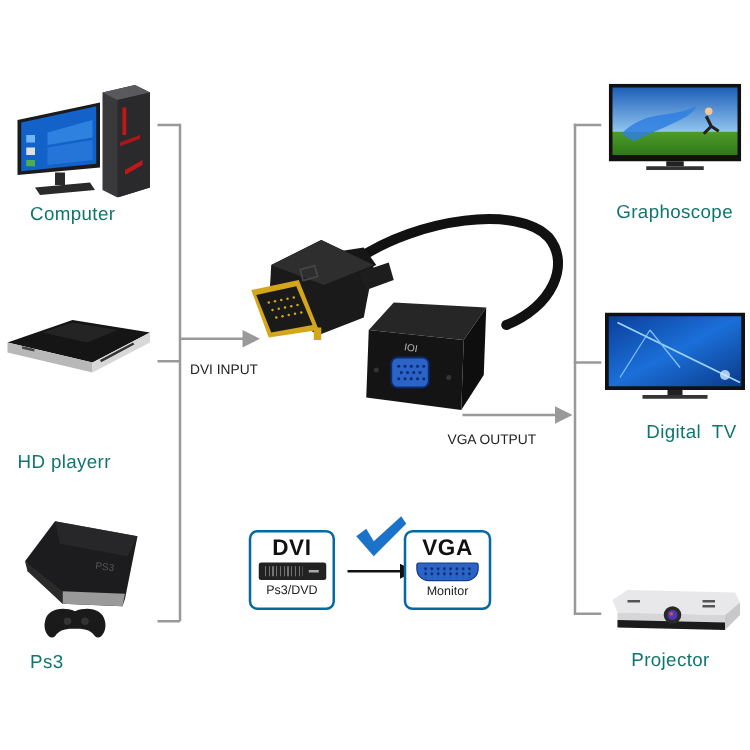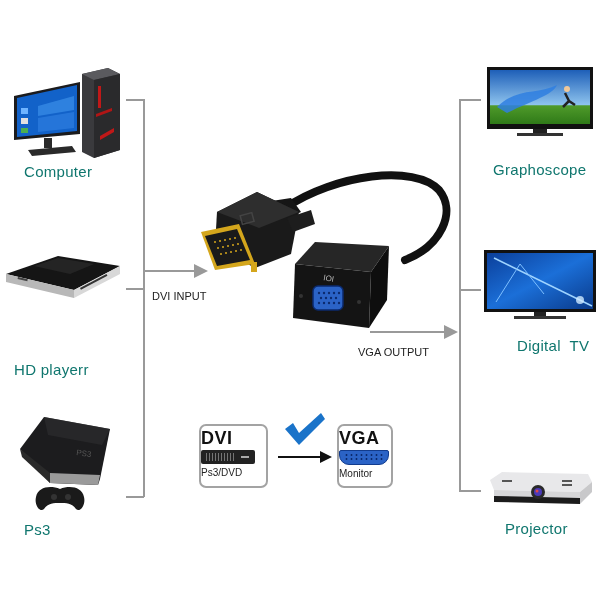--- a/index.html
+++ b/index.html
@@ -4,22 +4,22 @@
   <style>
     * { margin: 0; padding: 0; box-sizing: border-box; }
     html, body { width: 600px; height: 600px; background: #ffffff; overflow: hidden; }
     body { position: relative; font-family: "Liberation Sans", sans-serif; color: #222; }
     .abs { position: absolute; }
     .label { font-size: 15px; color: #0f766e; letter-spacing: 0.3px; white-space: nowrap; }
     .line { position: absolute; background: #999; }
     .small-label { font-size: 11px; color: #222; white-space: nowrap; }
     svg { display: block; }
     .card {
-      position: absolute; background: #fff; border: 2px solid #a3a3a3; border-radius: 7px;
-      display: flex; flex-direction: column; 
+      position: absolute; background: #fff; border: 2px solid #0369a1; border-radius: 7px;
+      display: flex; flex-direction: column; align-items: center;
     }
     .card .card-title { font-weight: bold; font-size: 18px; color: #111; margin-top: 2px; letter-spacing: 0.5px; }
     .card .card-sub { font-size: 10px; color: #222; margin-top: 3px; }
   </style>
 </head>
 <body>
 
 <div class="abs" style="left:8px; top:66px; width:120px; height:92px;">
   <svg width="120" height="92" viewBox="0 0 120 92">
 
@@ -216,19 +216,19 @@
 
 <div class="line" style="left:278px; top:456px; width:44px; height:2px; background:#111;"></div>
 <div class="abs" style="left:320px; top:451px; width:0; height:0; border-top:6px solid transparent; border-bottom:6px solid transparent; border-left:12px solid #111;"></div>
 
 <div class="abs" style="left:283px; top:411px;">
   <svg width="44" height="36" viewBox="0 0 44 36">
     <path d="M2,18 L10,12 L16,22 L38,2 L42,8 L16,34 Z" fill="#1a73c9"></path>
   </svg>
 </div>
 
-<div class="card" style="left:337px; top:424px; width:56px; height:64px;">
+<div class="card" style="left:323px; top:424px; width:70px; height:64px;">
   <div class="card-title">VGA</div>
   <div style="width:50px; height:15px; background:#2b63c6; border:1.5px solid #123c8e; border-radius:2px 2px 10px 10px; margin-top:1px; position:relative;">
     <div style="position:absolute; left:4px; top:2px; right:4px; bottom:2px; background:radial-gradient(circle,#0b2a6e 0.9px,transparent 1.2px) 0 0/5px 4px;"></div>
   </div>
   <div class="card-sub">Monitor</div>
 </div>
 
 </body></html>

